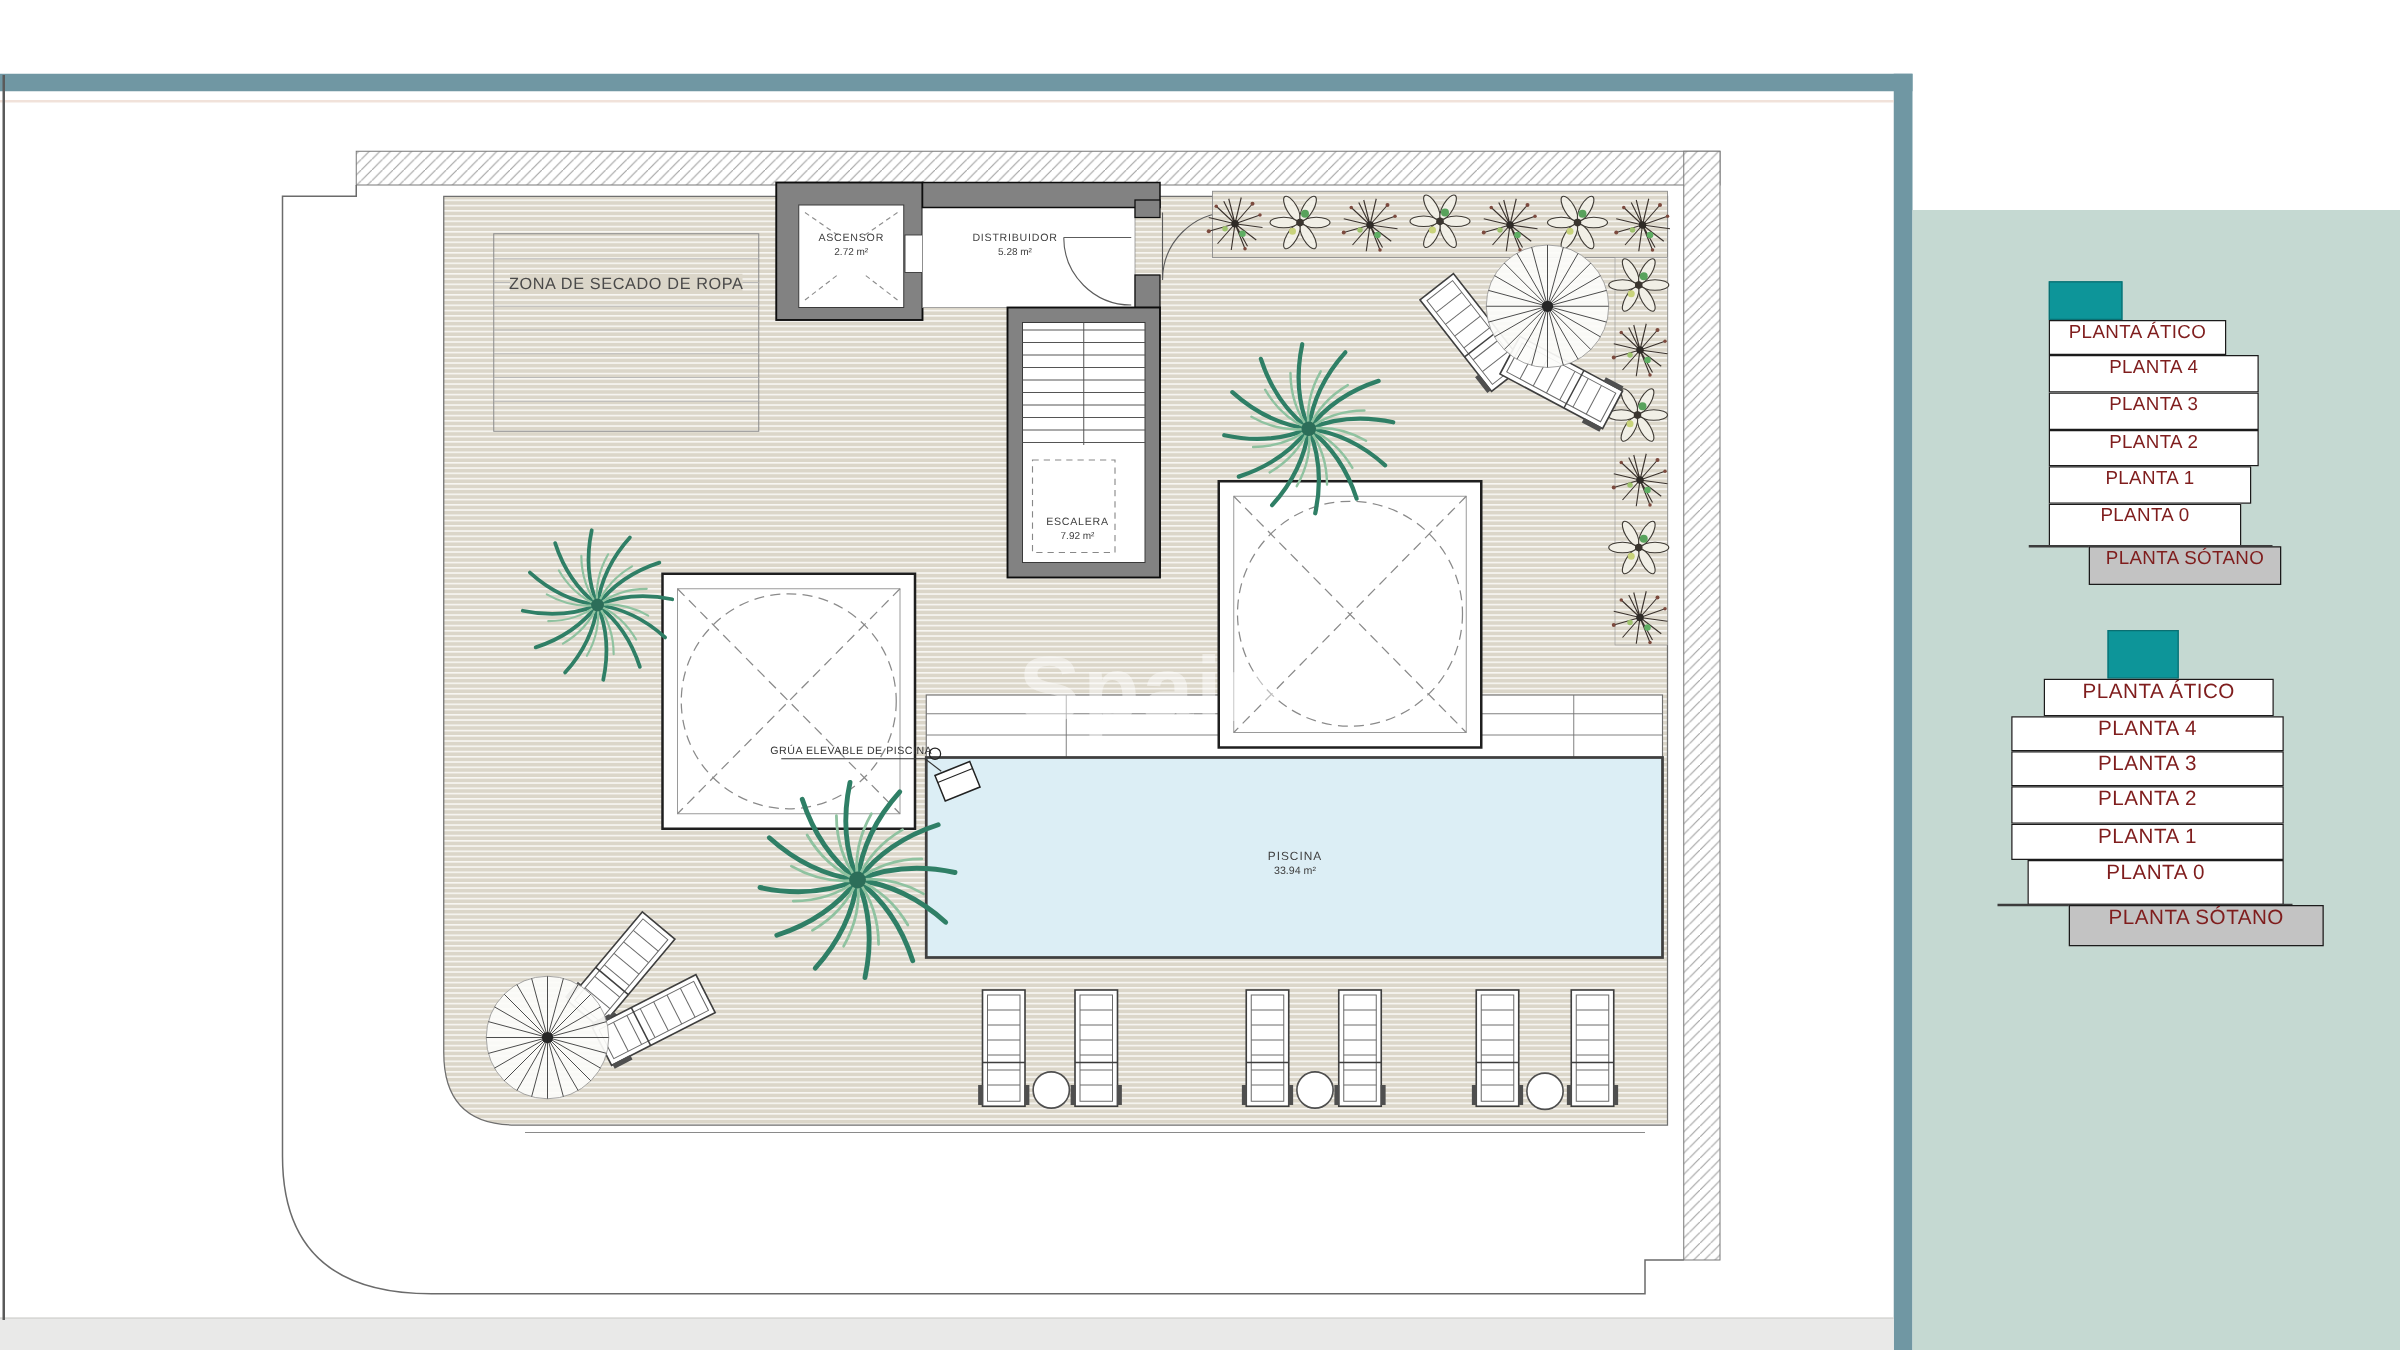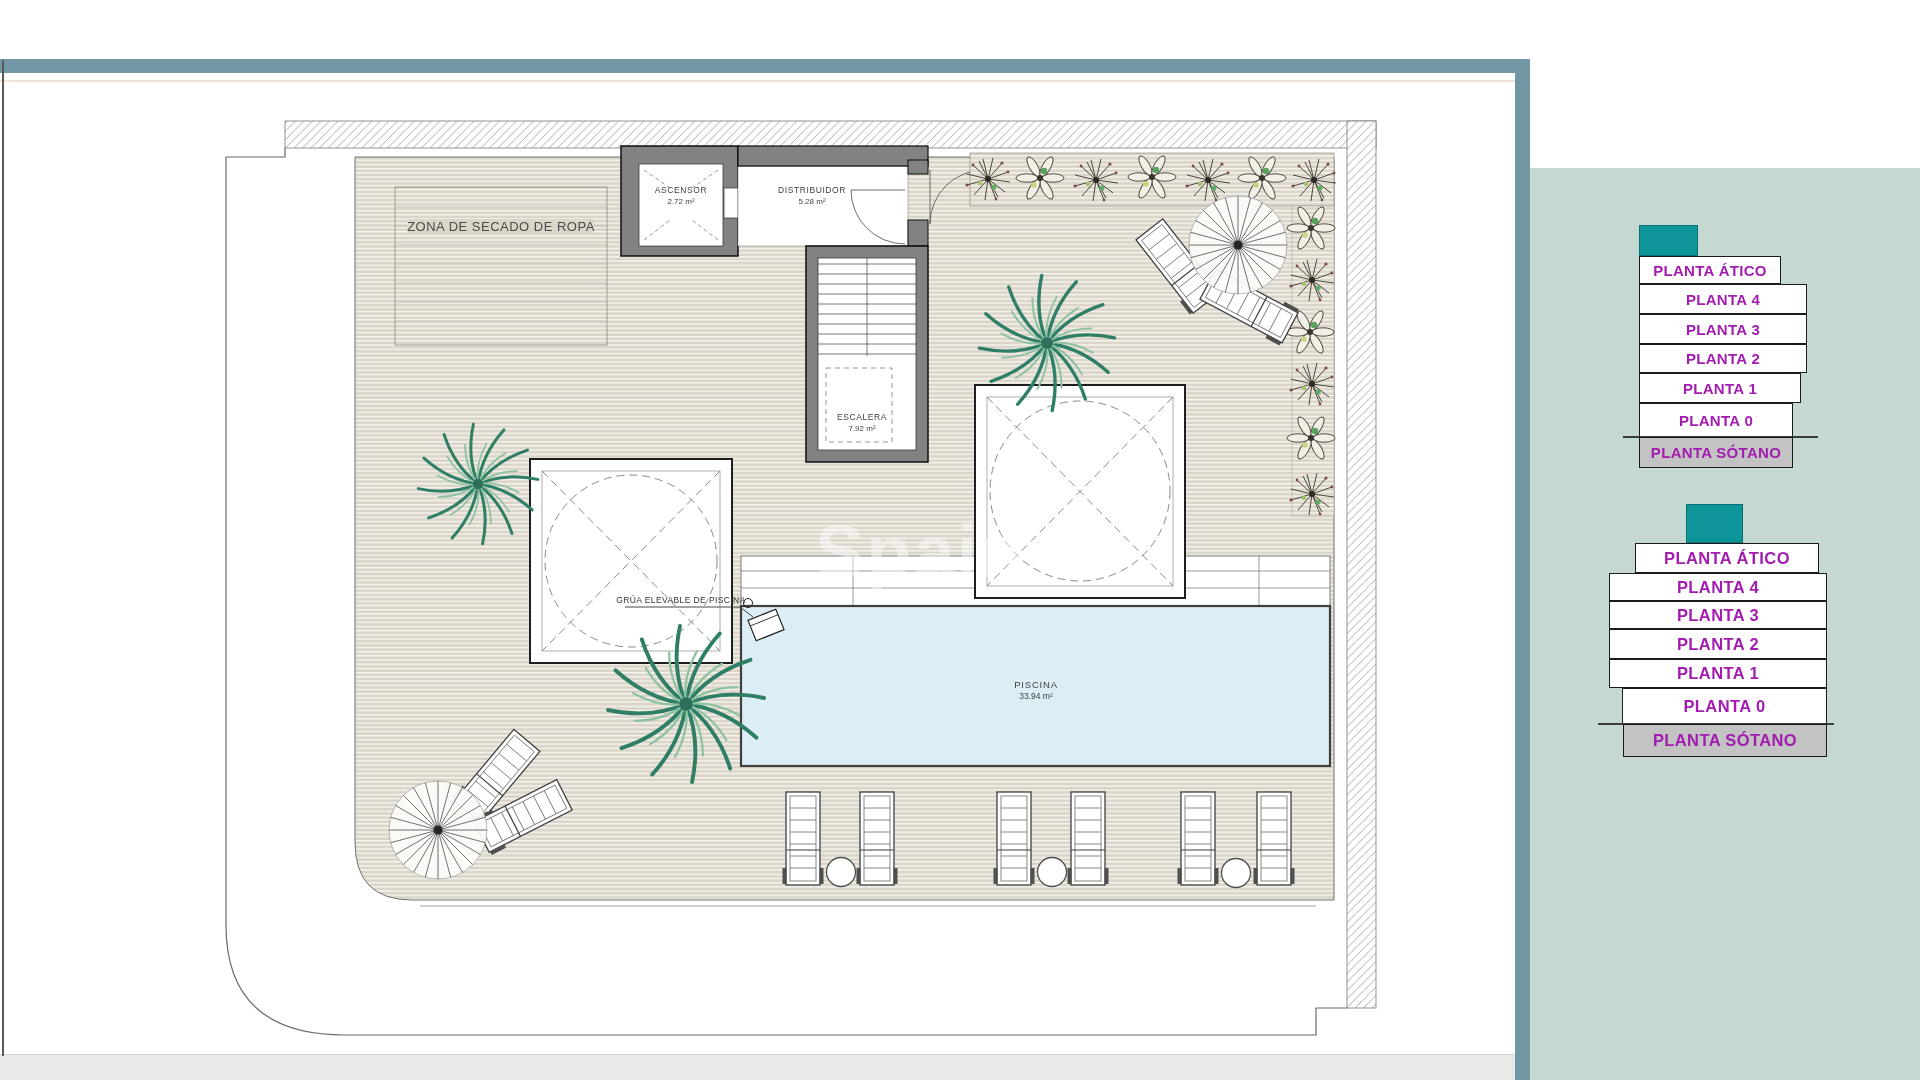--- a/index.html
+++ b/index.html
@@ -12,26 +12,26 @@
   
   .top-bar{left:0;top:59px;width:1530px;height:14px;background:#7097a3;}
   .right-bar{left:1515px;top:59px;width:15px;height:1021px;background:#7097a3;}
   .faint-line{left:0;top:80px;width:1515px;height:2px;background:#ead2c6;opacity:.65;}
   .green-panel{left:1530px;top:168px;width:390px;height:912px;background:#c5d9d2;}
   .footer-strip{left:0;top:1054px;width:1515px;height:26px;background:#e9e9e8;border-top:1px solid #d2d2cf;}
   .sheet-edge{left:2px;top:60px;width:2px;height:996px;background:#5a5a5a;}
   
   .floor-row{
     position:absolute;background:#ffffff;border:1px solid #1b1b1b;box-sizing:border-box;
-    display:flex;align-items:center;justify-content:center;
-    font-weight:bold;color:#a21caf;white-space:nowrap;
+    display:flex;align-items:flex-start;justify-content:center;
+    font-weight:normal;color:#7f1d1d;white-space:nowrap;
   }
   .s1 .floor-row{font-size:15px;letter-spacing:.3px;}
   .s2 .floor-row{font-size:16.5px;letter-spacing:.4px;}
-  .floor-row.basement{background:#c3c3c3;}
+  .floor-row.basement{background:#c3c3c3;margin-left:32px;}
   .accent-block{position:absolute;background:#0d9599;border:1px solid #0a6f72;box-sizing:border-box;}
   .ground-line{position:absolute;height:2px;background:#3c3c3c;}
   svg{display:block;}
   svg text{font-family:"Liberation Sans", sans-serif;}
 </style>
 </head>
 <body>
 
 <div class="abs top-bar"></div>
 <div class="abs right-bar"></div>

